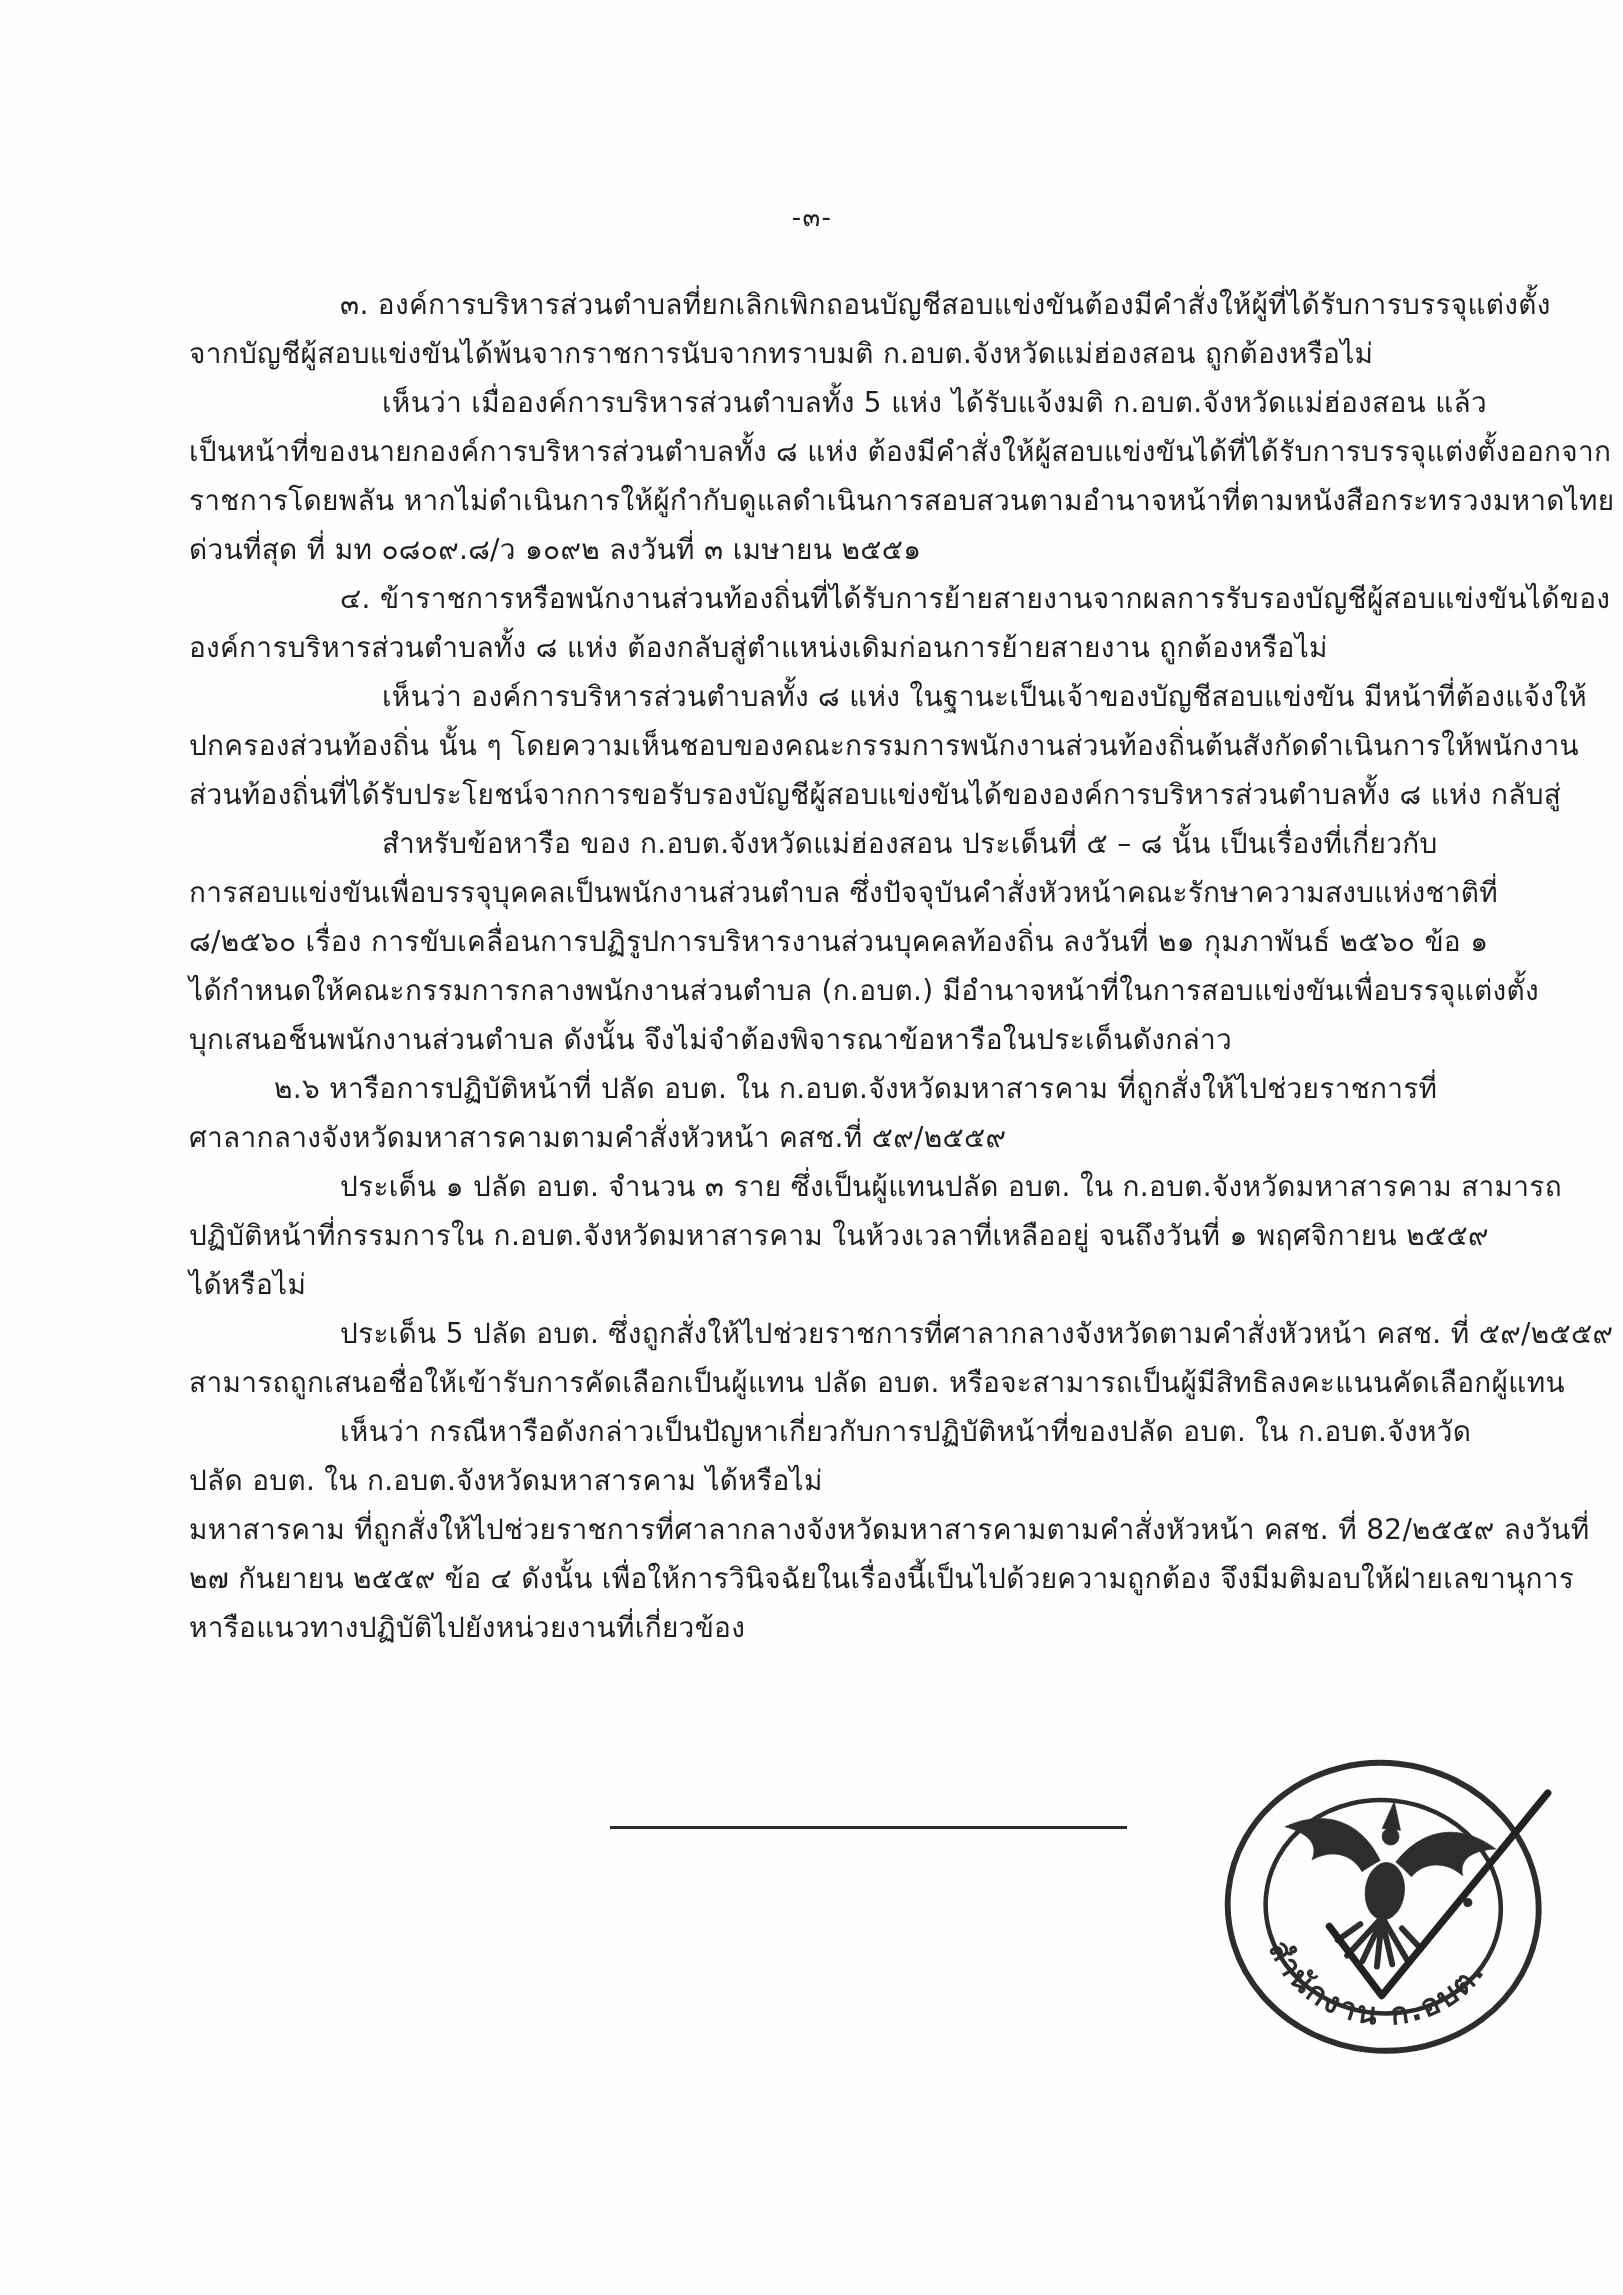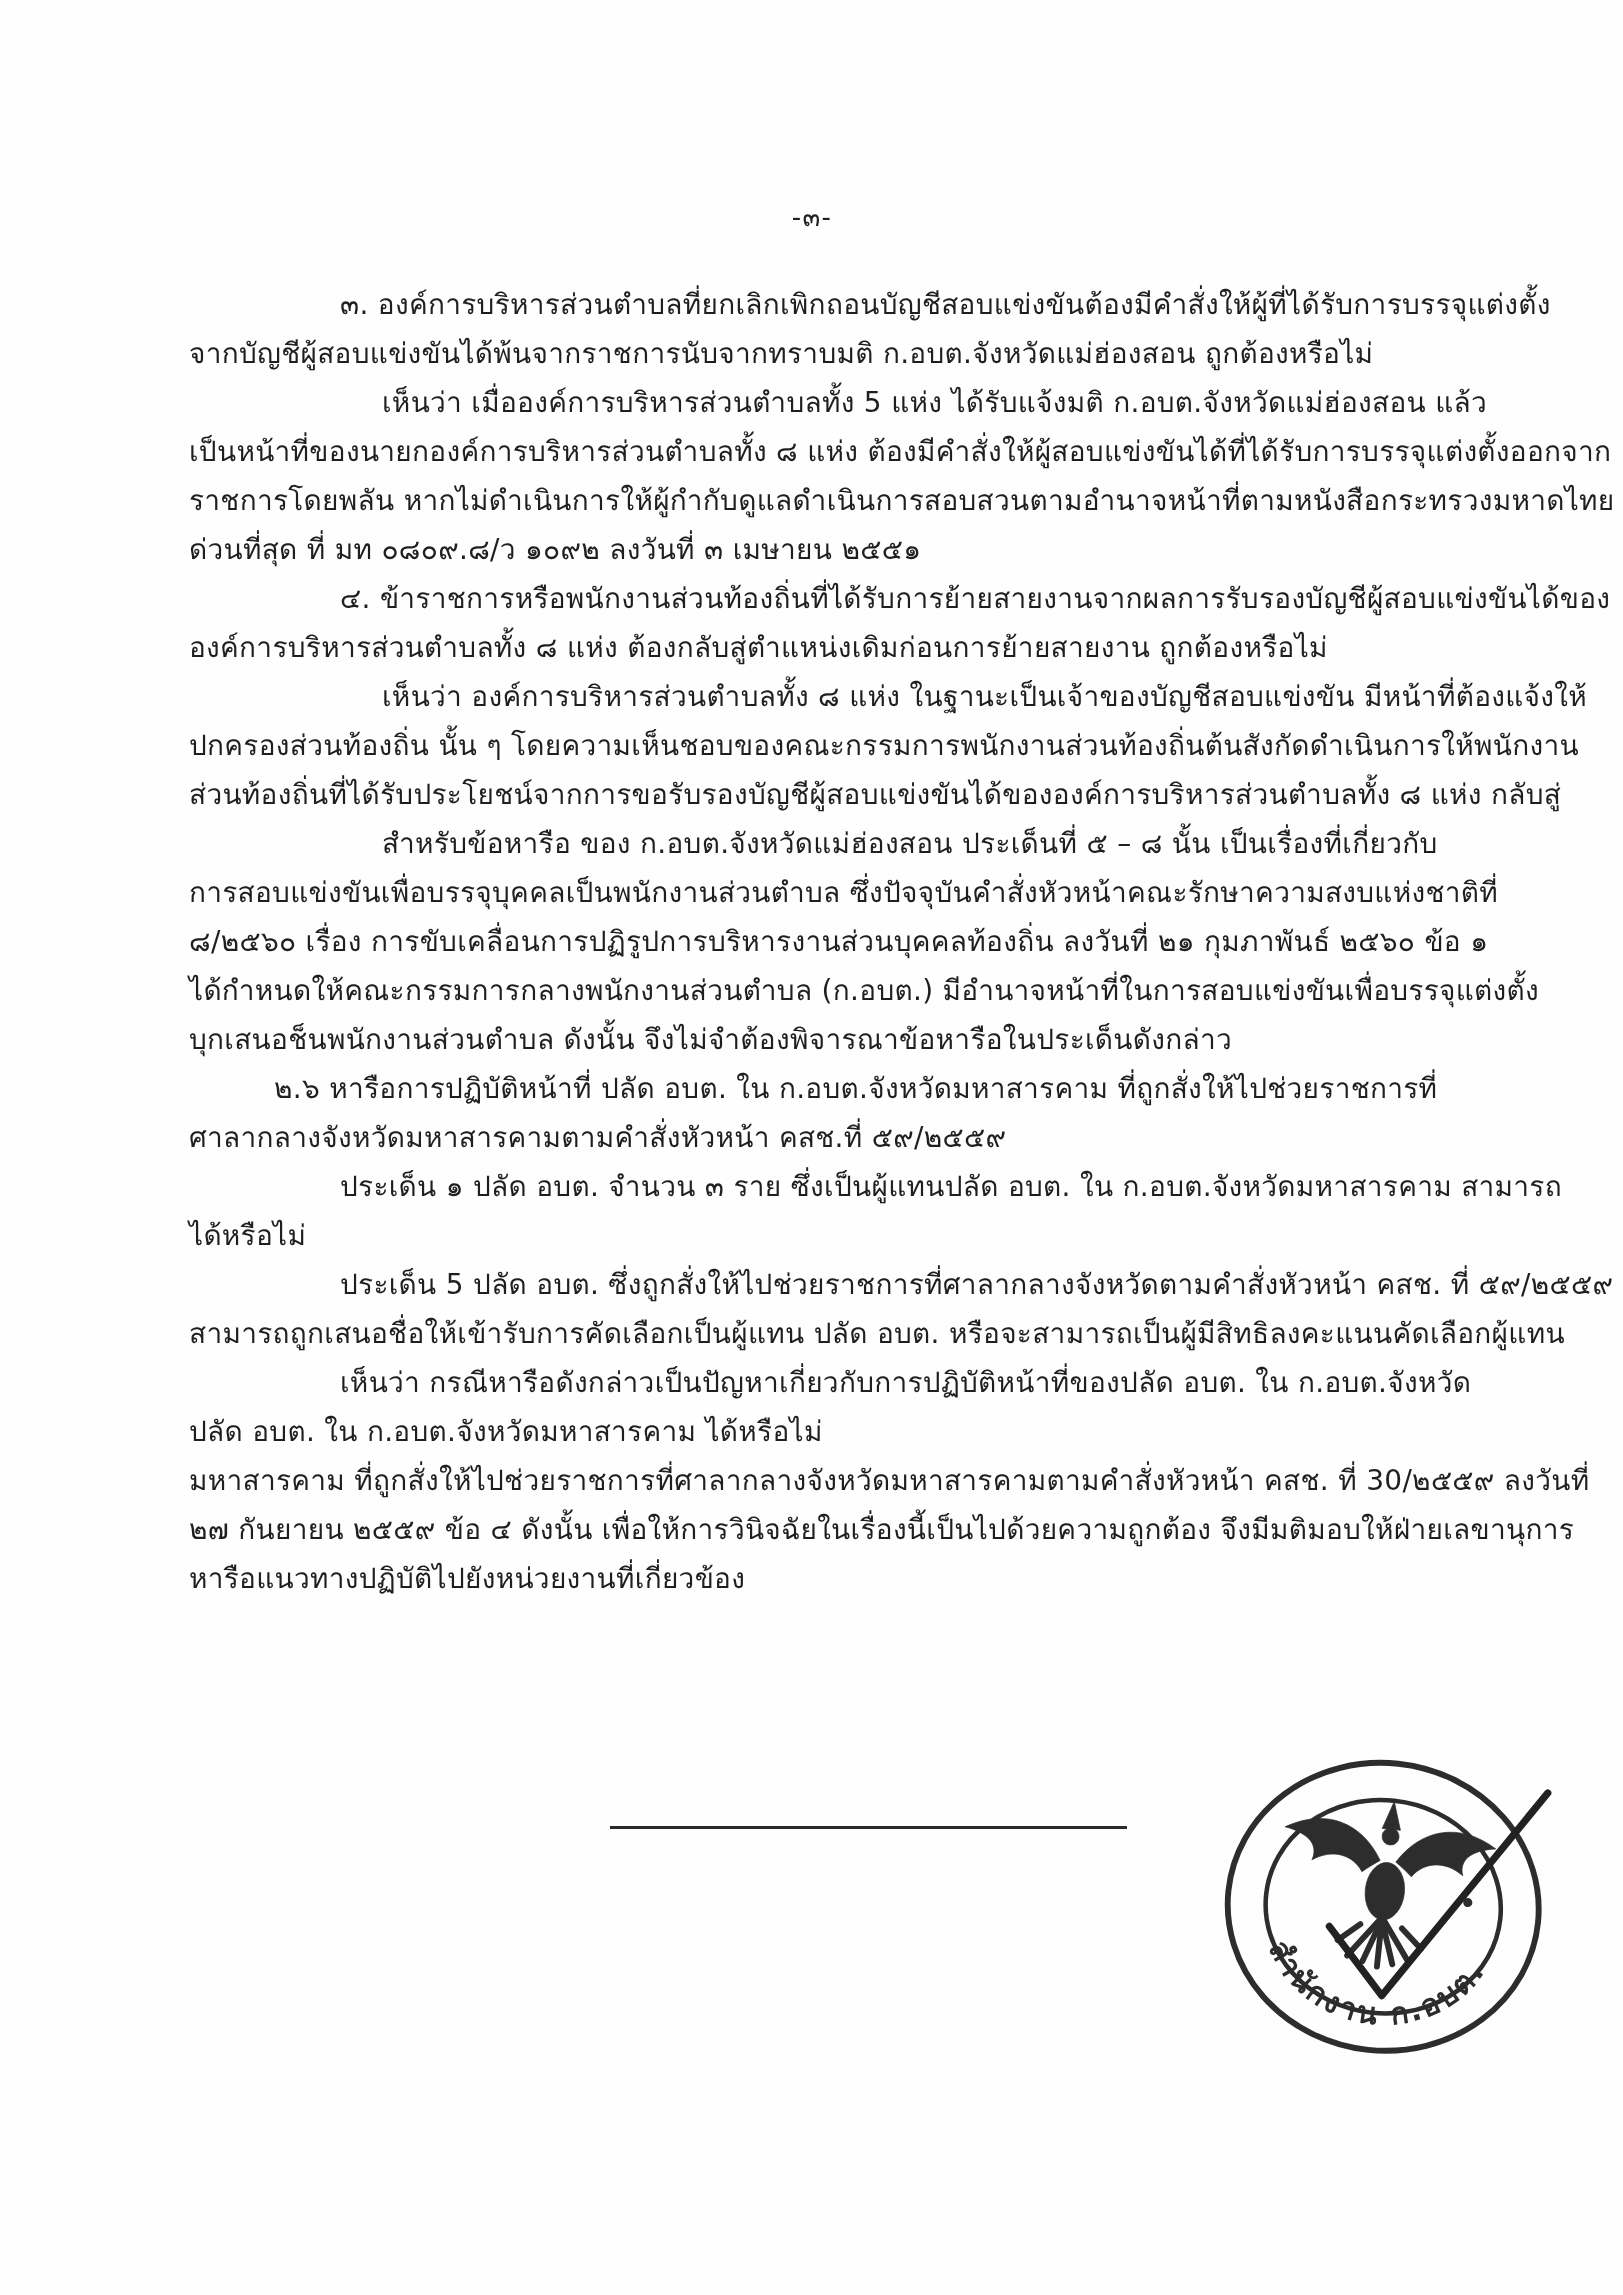--- a/index.html
+++ b/index.html
@@ -74,26 +74,27 @@
     <div class="line"><span>ปกครองส่วนท้องถิ่น นั้น ๆ โดยความเห็นชอบของคณะกรรมการพนักงานส่วนท้องถิ่นต้นสังกัดดำเนินการให้พนักงาน</span></div>
     <div class="line"><span>ส่วนท้องถิ่นที่ได้รับประโยชน์จากการขอรับรองบัญชีผู้สอบแข่งขันได้ขององค์การบริหารส่วนตำบลทั้ง ๘ แห่ง กลับสู่</span></div>
     <div class="line ind-b"><span>สำหรับข้อหารือ ของ ก.อบต.จังหวัดแม่ฮ่องสอน ประเด็นที่ ๕ – ๘ นั้น เป็นเรื่องที่เกี่ยวกับ</span></div>
     <div class="line"><span>การสอบแข่งขันเพื่อบรรจุบุคคลเป็นพนักงานส่วนตำบล ซึ่งปัจจุบันคำสั่งหัวหน้าคณะรักษาความสงบแห่งชาติที่</span></div>
     <div class="line"><span>๘/๒๕๖๐ เรื่อง การขับเคลื่อนการปฏิรูปการบริหารงานส่วนบุคคลท้องถิ่น ลงวันที่ ๒๑ กุมภาพันธ์ ๒๕๖๐ ข้อ ๑</span></div>
     <div class="line"><span>ได้กำหนดให้คณะกรรมการกลางพนักงานส่วนตำบล (ก.อบต.) มีอำนาจหน้าที่ในการสอบแข่งขันเพื่อบรรจุแต่งตั้ง</span></div>
     <div class="line"><span>บุกเสนอช็นพนักงานส่วนตำบล ดังนั้น จึงไม่จำต้องพิจารณาข้อหารือในประเด็นดังกล่าว</span></div>
     <div class="line ind-c bold"><span>๒.๖ หารือการปฏิบัติหน้าที่ ปลัด อบต. ใน ก.อบต.จังหวัดมหาสารคาม ที่ถูกสั่งให้ไปช่วยราชการที่</span></div>
     <div class="line bold"><span>ศาลากลางจังหวัดมหาสารคามตามคำสั่งหัวหน้า คสช.ที่ ๕๙/๒๕๕๙</span></div>
     <div class="line ind-a"><span class="bold">ประเด็น ๑</span><span> ปลัด อบต. จำนวน ๓ ราย ซึ่งเป็นผู้แทนปลัด อบต. ใน ก.อบต.จังหวัดมหาสารคาม สามารถ</span></div>
+    <div class="line"><span>ปฏิบัติหน้าที่กรรมการใน ก.อบต.จังหวัดมหาสารคาม ในห้วงเวลาที่เหลืออยู่ จนถึงวันที่ ๑ พฤศจิกายน ๒๕๕๙</span></div>
     <div class="line"><span>ได้หรือไม่</span></div>
     <div class="line ind-a"><span class="bold">ประเด็น 5</span><span> ปลัด อบต. ซึ่งถูกสั่งให้ไปช่วยราชการที่ศาลากลางจังหวัดตามคำสั่งหัวหน้า คสช. ที่ ๕๙/๒๕๕๙</span></div>
     <div class="line"><span>สามารถถูกเสนอชื่อให้เข้ารับการคัดเลือกเป็นผู้แทน ปลัด อบต. หรือจะสามารถเป็นผู้มีสิทธิลงคะแนนคัดเลือกผู้แทน</span></div>
     <div class="line ind-a"><span>เห็นว่า กรณีหารือดังกล่าวเป็นปัญหาเกี่ยวกับการปฏิบัติหน้าที่ของปลัด อบต. ใน ก.อบต.จังหวัด</span></div>
     <div class="line"><span>ปลัด อบต. ใน ก.อบต.จังหวัดมหาสารคาม ได้หรือไม่</span></div>
-    <div class="line"><span>มหาสารคาม ที่ถูกสั่งให้ไปช่วยราชการที่ศาลากลางจังหวัดมหาสารคามตามคำสั่งหัวหน้า คสช. ที่ 30/๒๕๕๙ ลงวันที่</span></div>
+    <div class="line"><span>มหาสารคาม ที่ถูกสั่งให้ไปช่วยราชการที่ศาลากลางจังหวัดมหาสารคามตามคำสั่งหัวหน้า คสช. ที่ 82/๒๕๕๙ ลงวันที่</span></div>
     <div class="line"><span>๒๗ กันยายน ๒๕๕๙ ข้อ ๔ ดังนั้น เพื่อให้การวินิจฉัยในเรื่องนี้เป็นไปด้วยความถูกต้อง จึงมีมติมอบให้ฝ่ายเลขานุการ</span></div>
     <div class="line"><span>หารือแนวทางปฏิบัติไปยังหน่วยงานที่เกี่ยวข้อง</span></div>
   </div>
 
   <div class="divider"></div>
 
   <svg class="stamp" viewBox="0 0 520 480" aria-hidden="true">
 
     <g transform="rotate(6 260 235)" fill="none" stroke="#2d2d2d">
       <ellipse cx="260" cy="232" rx="238" ry="220" stroke-width="9"></ellipse>

